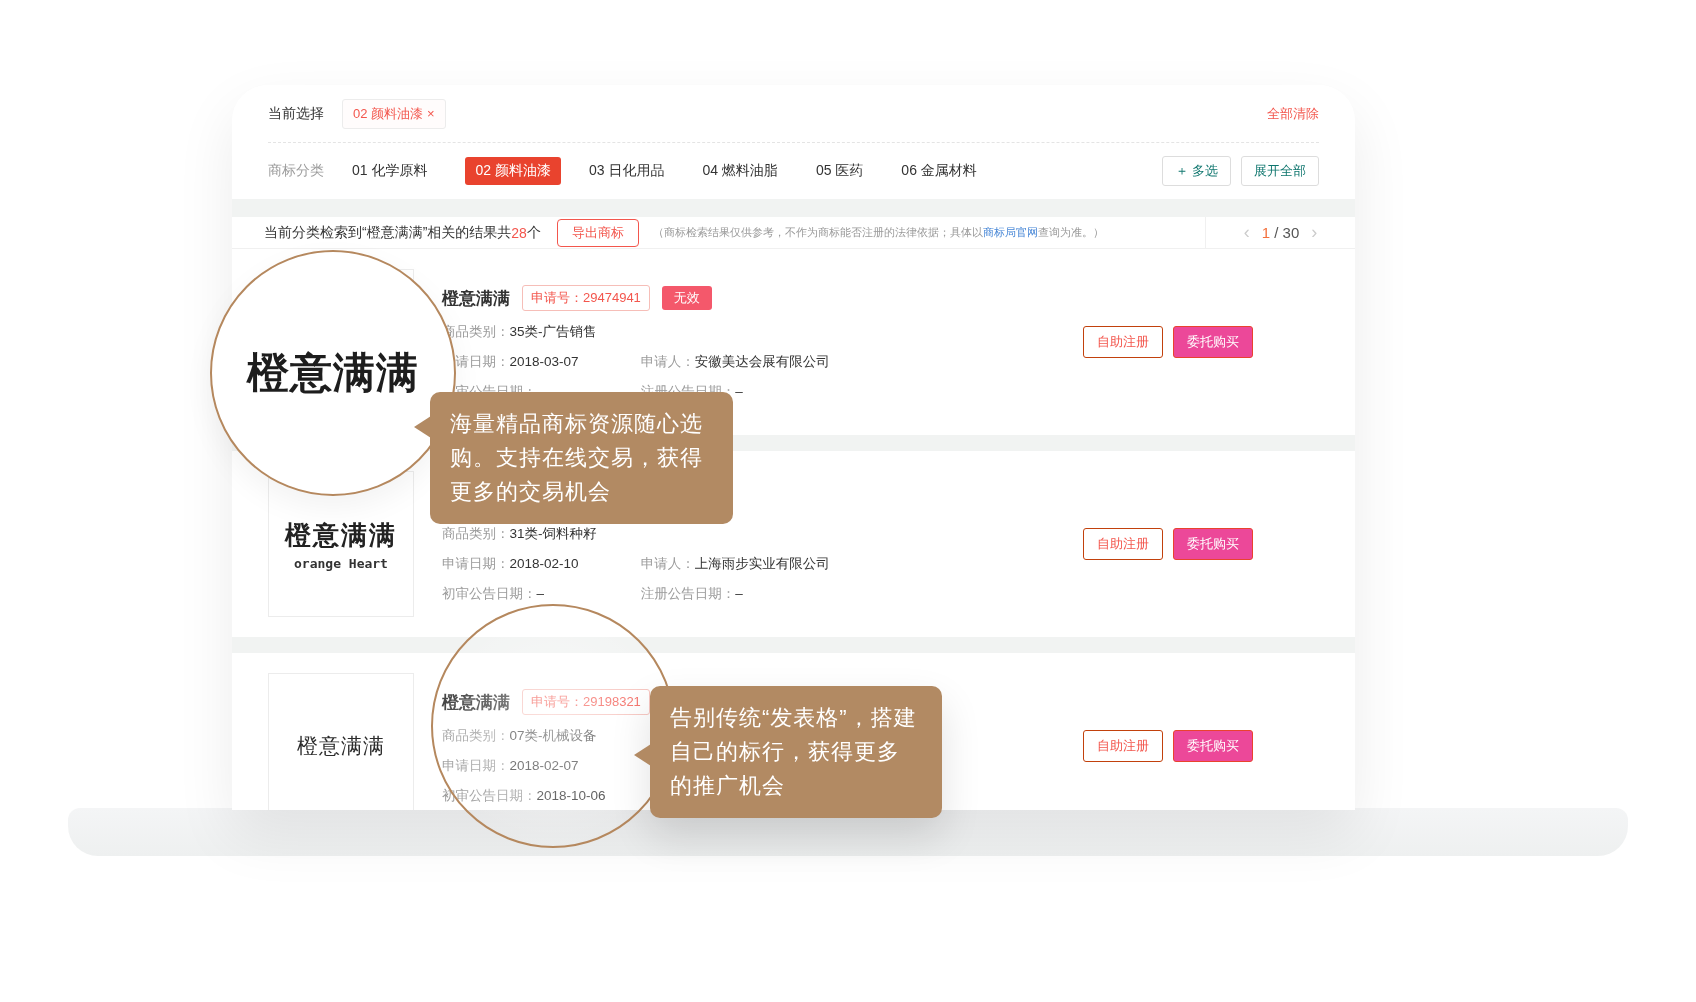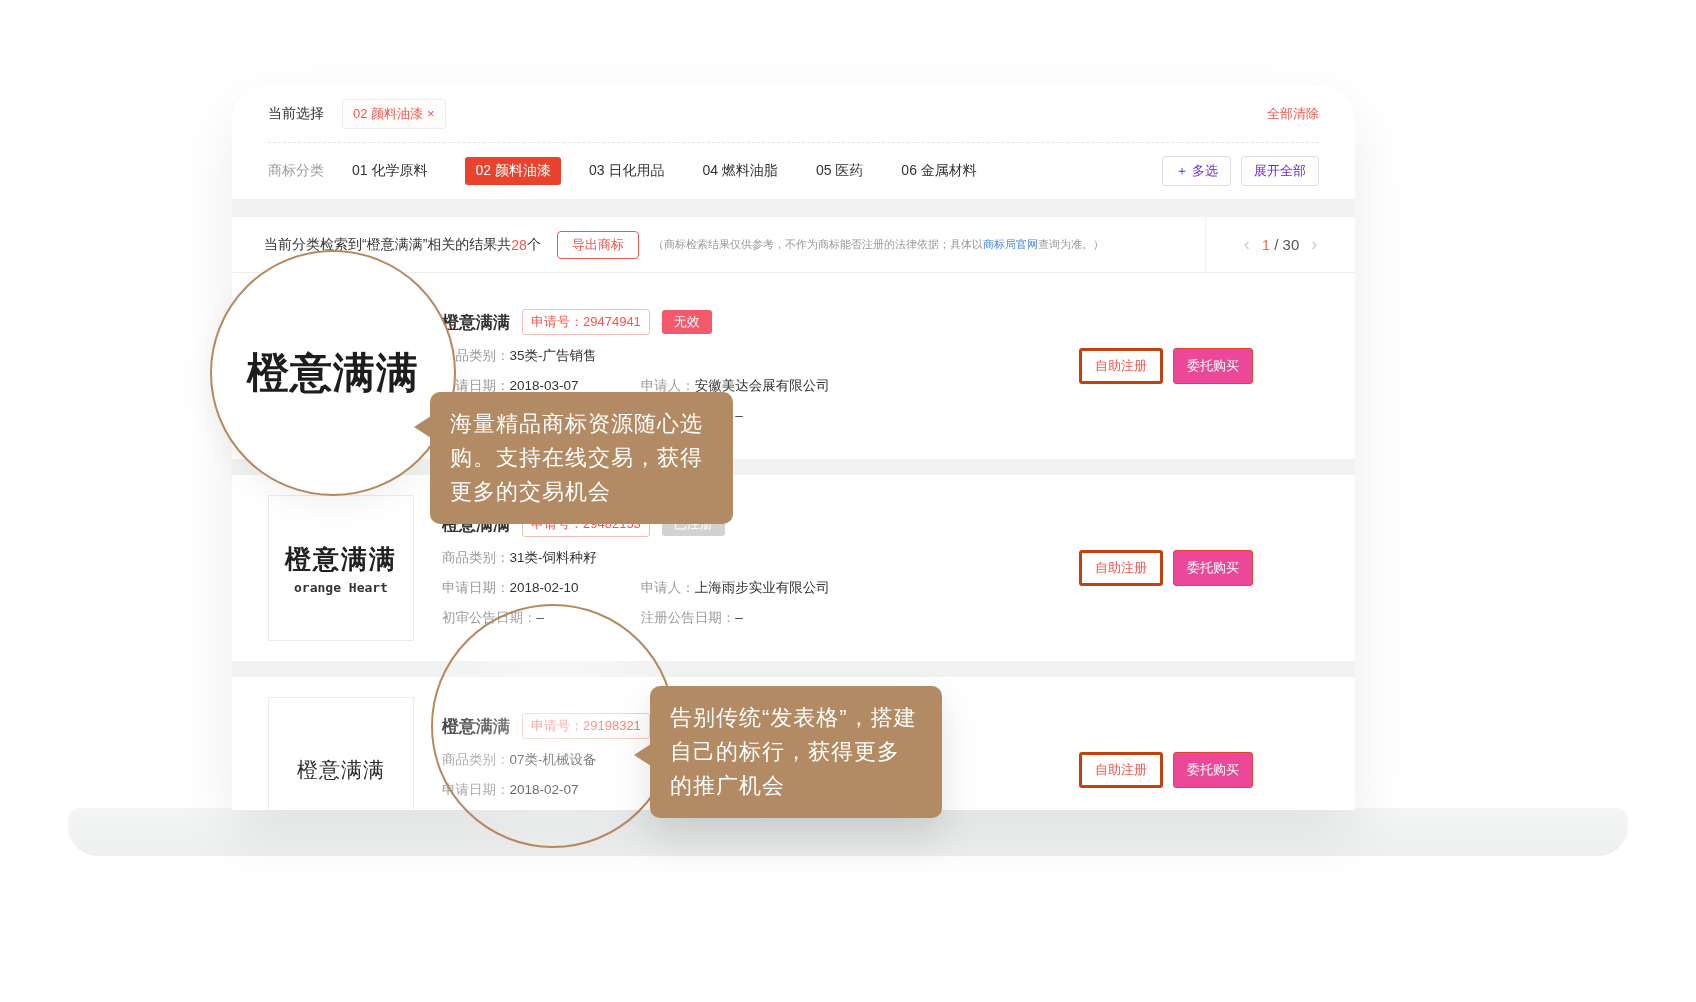--- a/index.html
+++ b/index.html
@@ -21,26 +21,26 @@
     border:1px solid #ececec; border-radius:3px; padding:5px 10px; cursor:pointer; }
   .tag .x { margin-left:4px; }
   .clear-all { margin-left:auto; color:#f3564d; font-size:13px; cursor:pointer; }
 
   .filter-row2 { height:56px; display:flex; align-items:center; font-size:14px; }
   .cat-label { color:#9b9b9b; margin-right:28px; }
   .cat-item { color:#333; margin-right:38px; cursor:pointer; white-space:nowrap; }
   .cat-item.active { background:#e9432e; color:#fff; padding:5px 10px; border-radius:3px; margin-right:28px; }
   .right-btns { margin-left:auto; display:flex; gap:10px; }
   .ghost-btn { border:1px solid #ddd; border-radius:3px; padding:5px 12px; font-size:13px;
-    color:#6d28d9; background:#fff; cursor:pointer; white-space:nowrap; }
+    color:#0f766e; background:#fff; cursor:pointer; white-space:nowrap; }
 
   .gap-band { height:18px; background:#f1f3f2; }
 
   
-  .results-header { display:flex; align-items:center; height:56px; border-bottom:1px solid #f0f0f0;
+  .results-header { display:flex; align-items:center; height:32px; border-bottom:1px solid #f0f0f0;
     padding-left:32px; font-size:14px; color:#333; }
   .count { color:#f3564d; }
   .export-btn { margin-left:16px; border:1px solid #f3564d; color:#f3564d; border-radius:4px;
     padding:4px 14px; font-size:13px; background:#fff; cursor:pointer; white-space:nowrap; }
   .disclaimer { margin-left:14px; color:#9a9a9a; font-size:11px; white-space:nowrap; }
   .link { color:#4585d6; cursor:pointer; }
   .pagination { margin-left:auto; border-left:1px solid #f0f0f0; height:100%; width:150px;
     display:flex; align-items:center; justify-content:center; gap:12px; font-size:15px; color:#555; }
   .chev { color:#ccc; font-size:18px; cursor:pointer; }
   .page-cur { color:#f4703c; }
@@ -60,21 +60,21 @@
   .app-badge { font-size:13px; color:#f3564d; border:1px solid #f6beb8; border-radius:3px;
     padding:3px 8px; background:#fff; white-space:nowrap; }
   .status { font-size:13px; color:#fff; border-radius:3px; padding:3px 12px; white-space:nowrap; }
   .status.invalid { background:#f4586b; }
   .status.registered { background:#d2d2d2; }
   .info-line { margin-top:12px; font-size:13.5px; color:#333; }
   .lbl { color:#9b9b9b; }
   .col1 { display:inline-block; width:195px; }
 
   .actions { display:flex; gap:10px; align-self:center; margin-left:20px; margin-right:66px; }
-  .btn-outline { border:3px solid #c2410c; color:#f3564d; background:#fff; border-radius:3px;
+  .btn-outline { border:1px solid #c2410c; color:#f3564d; background:#fff; border-radius:3px;
     padding:6px 13px; font-size:13px; cursor:pointer; white-space:nowrap; }
   .btn-solid { background:#ec4899; color:#fff; border:1px solid #e9432e; border-radius:3px;
     padding:6px 13px; font-size:13px; cursor:pointer; white-space:nowrap;text-align:right; }
 
   
   .lens1 { position:absolute; left:210px; top:250px; width:246px; height:246px; border-radius:50%;
     background:#fff; border:2px solid #b5885e; z-index:20; display:flex; align-items:center;
     justify-content:center; box-shadow:0 12px 30px rgba(0,0,0,.05); }
   .lens1 span { font-size:42px; color:#1d1d1d; font-weight:600; letter-spacing:1px; white-space:nowrap; }
   .lens2 { position:absolute; left:431px; top:604px; width:244px; height:244px; border-radius:50%;

